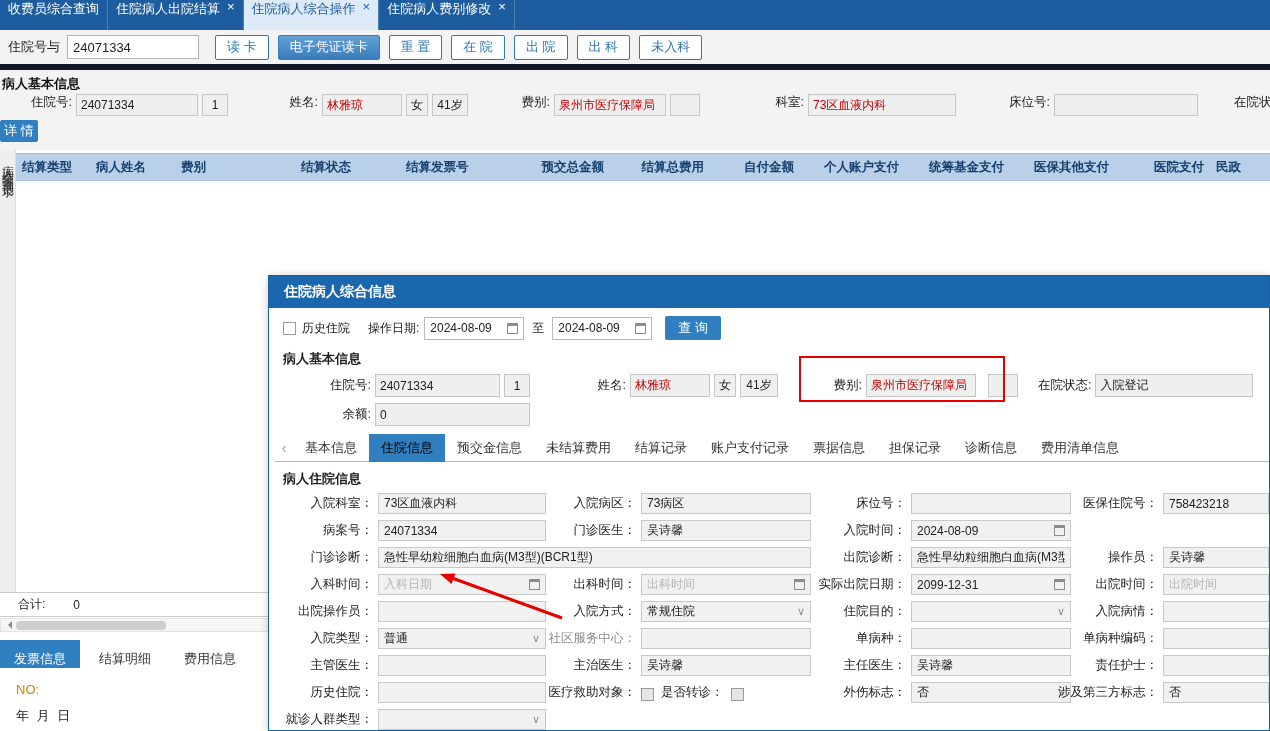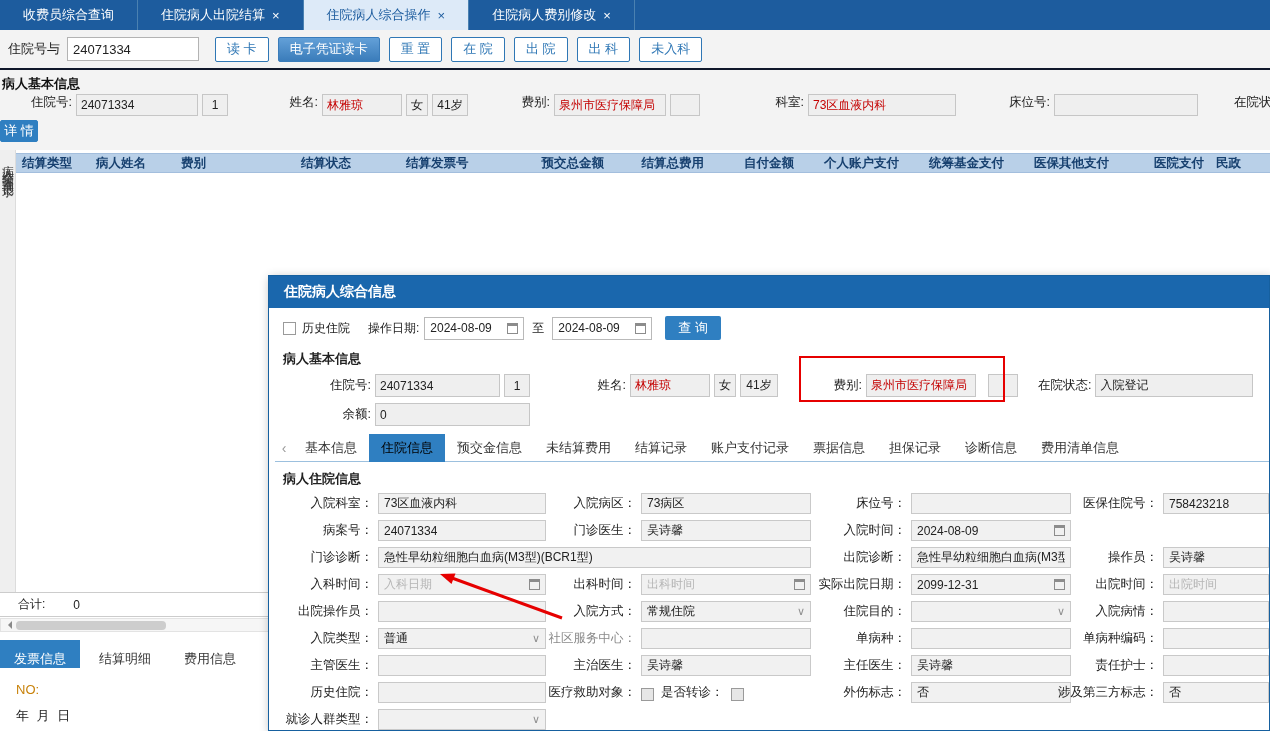--- a/index.html
+++ b/index.html
@@ -1,43 +1,43 @@
 <!DOCTYPE html>
 <html><head>
 <meta charset="utf-8">
 <style>
 *{margin:0;padding:0;box-sizing:border-box}
 html,body{width:1270px;height:731px}
 body{position:relative;overflow:hidden;background:#fff;font-family:"Liberation Sans","DejaVu Sans",sans-serif;font-size:12px;color:#222}
 
 .tabbar{position:absolute;left:0;top:0;width:1270px;height:30px;background:#1d5c9e;display:flex}
-.ttab{display:flex;align-items:center;gap:7px;padding:0 23px;color:#fff;font-size:13px;border-right:1px solid #4a81b1;cursor:pointer;white-space:nowrap}
+.ttab{display:flex;align-items:flex-start;gap:7px;padding:0 8px;color:#fff;font-size:13px;border-right:1px solid #4a81b1;cursor:pointer;white-space:nowrap}
 .ttab.active{background:#ddeaf8;color:#1d5c9e}
 .ttab .x{font-size:13px;line-height:1}
 
-.toolbar{position:absolute;left:0;top:30px;width:1270px;height:40px;background:#f3f3f3;border-bottom:2px solid #0f172a;display:flex;align-items:center;padding-left:8px}
+.toolbar{position:absolute;left:0;top:30px;width:1270px;height:40px;background:#f3f3f3;border-bottom:6px solid #0f172a;display:flex;align-items:center;padding-left:8px}
 .tb-lbl{margin-right:7px;font-size:13px;white-space:nowrap}
 .tb-input{width:132px;height:24px;background:#fff;border:1px solid #b3b3b3;padding:0 5px;font-size:13px;font-family:inherit;color:#222}
 .btn{height:25px;padding:0 11px;margin-left:9px;background:#fff;border:1px solid #2f77b5;border-radius:2px;color:#2f77b5;font-size:13px;display:inline-flex;align-items:center;cursor:pointer;white-space:nowrap}
 .btn.first{margin-left:16px}
 .btn.primary{background:linear-gradient(#63a0d8,#3a7cba);border-color:#3a7cba;color:#fff}
 
 .info-band{position:absolute;left:0;top:70px;width:1270px;height:80px;background:#f3f3f3}
 .ib{position:absolute;display:flex;align-items:center}
 .sec-title{font-weight:bold;font-size:13px;color:#111;white-space:nowrap}
 .fld{height:22px;background:#efefef;border:1px solid #c6c6c6;padding:0 4px;display:flex;align-items:center;overflow:hidden;white-space:nowrap}
 .fld.ctr{justify-content:center}
 .red{color:#c40000}
 .lab{font-size:12.5px;white-space:nowrap}
 .btn-solid{background:#2f7fc1;border:1px solid #2f7fc1;color:#fff;border-radius:2px;display:flex;align-items:center;justify-content:center;font-size:13px;cursor:pointer}
 
 .vstrip{position:absolute;left:0;top:150px;width:16px;height:442px;background:#efefef;border-right:1px solid #dcdcdc;display:flex;justify-content:center}
 .vtext{writing-mode:vertical-lr;letter-spacing:3px;color:#333;font-size:12px;margin-top:6px;white-space:nowrap}
 
-.ghead{position:absolute;left:16px;top:153px;width:1254px;height:20px;background:#b9d0e8;border-top:1px solid #a3bedd;border-bottom:1px solid #a3bedd;display:flex;align-items:center;color:#17406f;font-weight:bold;font-size:12.5px}
+.ghead{position:absolute;left:16px;top:153px;width:1254px;height:28px;background:#b9d0e8;border-top:1px solid #a3bedd;border-bottom:1px solid #a3bedd;display:flex;align-items:center;color:#17406f;font-weight:bold;font-size:12.5px}
 .gc{padding:0 6px;white-space:nowrap;overflow:hidden;flex:none}
 .gc.r{text-align:right}
 .c0{width:74px}.c1{width:85px}.c2{width:120px}.c3{width:105px}.c4{width:105px}.c5{width:105px}.c6{width:100px}.c7{width:90px}.c8{width:105px}.c9{width:105px}.c10{width:105px}.c11{width:95px}.c12{flex:1}
 
 .sumrow{position:absolute;left:0;top:592px;width:1270px;height:25px;background:#fff;border-top:1px solid #ccc;border-bottom:1px solid #ccc;display:flex;align-items:center}
 .hscroll{position:absolute;left:0;top:618px;width:283px;height:14px;background:#f6f6f6;border:1px solid #e3e3e3;display:flex;align-items:center}
 .sarr{width:0;height:0;border:4px solid transparent;border-right-color:#8a8a8a;margin-left:3px}
 .sthumb{height:9px;width:150px;background:#cdcdcd;border-radius:4px;margin-left:4px}
 .btabs{position:absolute;left:0;top:640px;height:28px;display:flex;align-items:stretch}
 .btab{display:flex;align-items:flex-end;padding:0 14px;font-size:13px;color:#333;margin-right:5px;background:#fff;cursor:pointer;white-space:nowrap}

